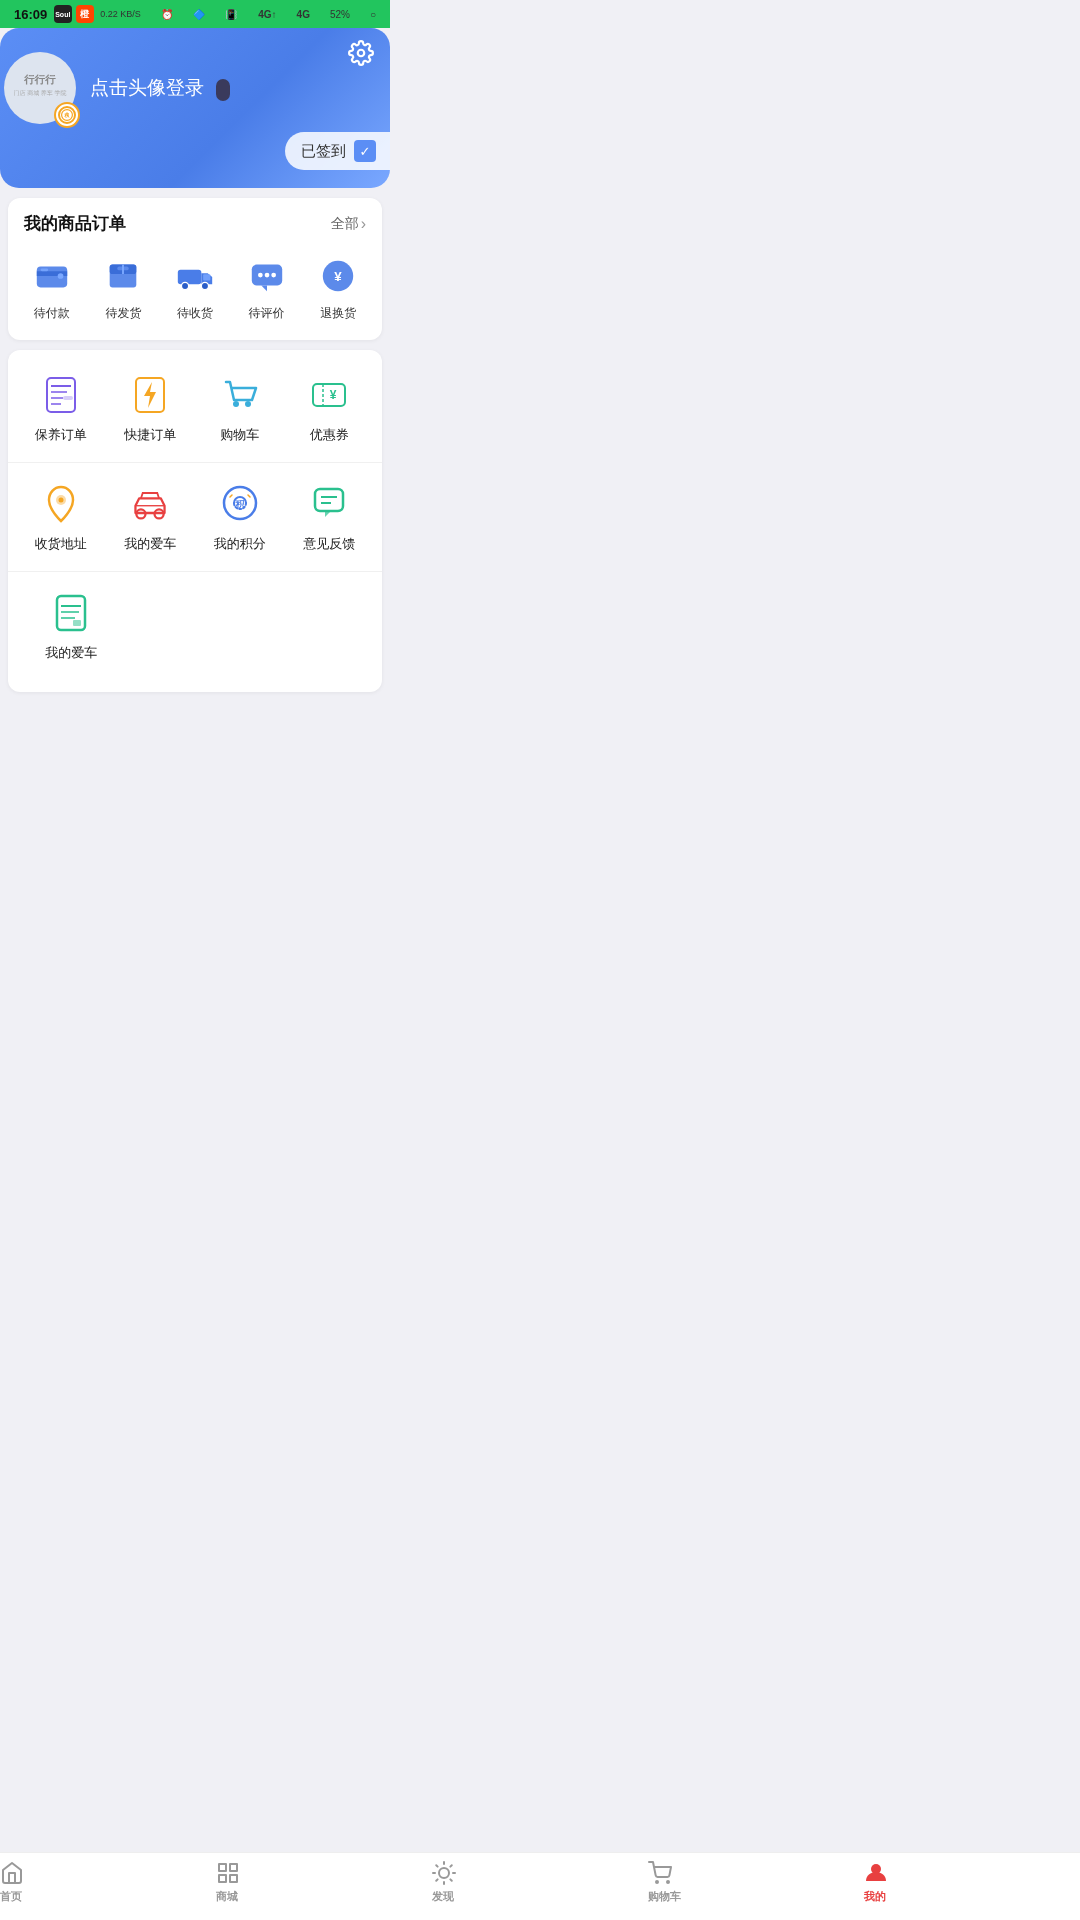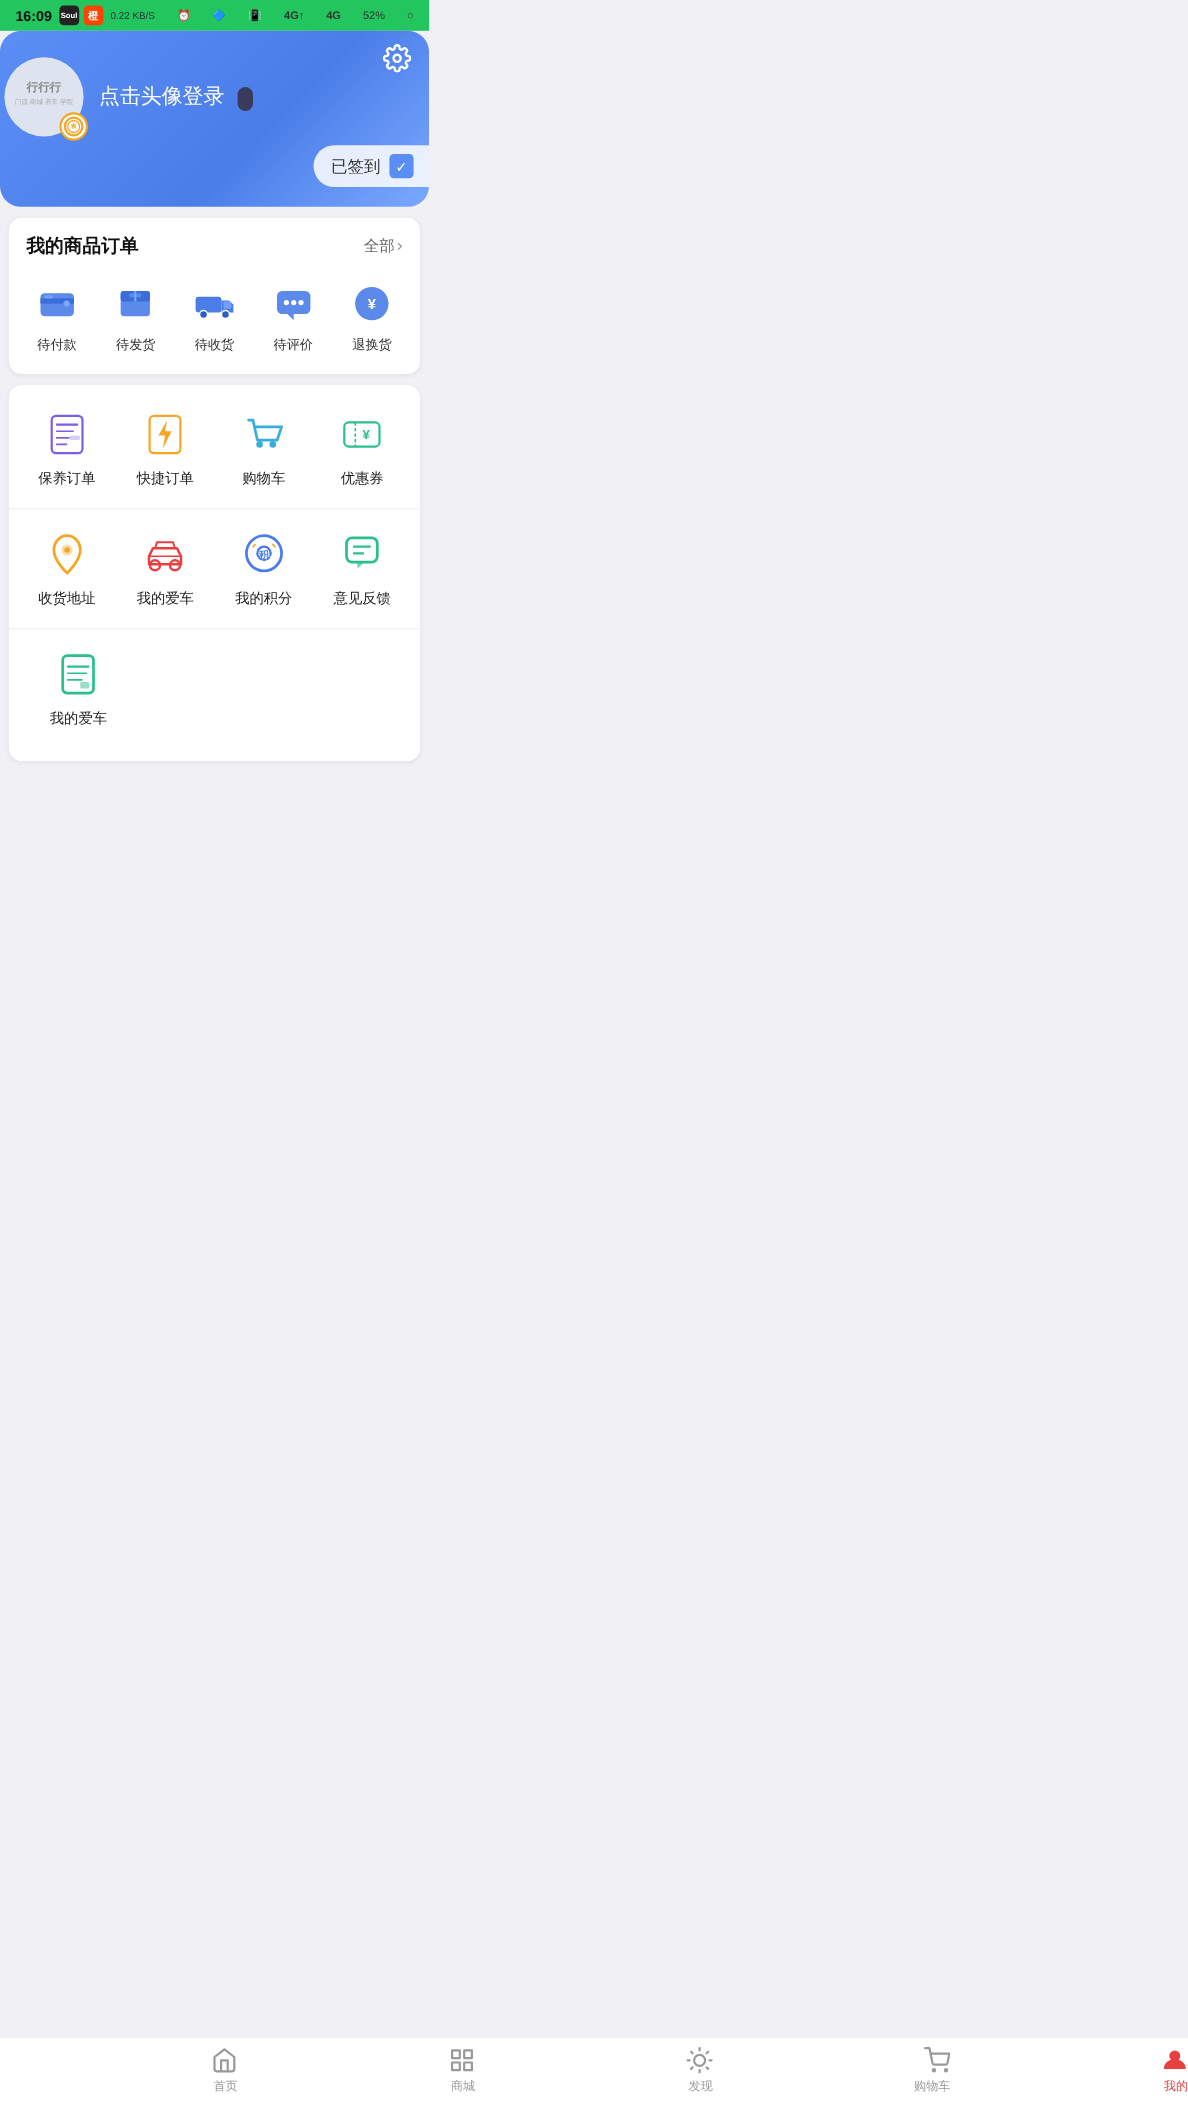--- a/index.html
+++ b/index.html
@@ -263,24 +263,25 @@
       width: 100%;
       background: white;
       border-top: 1px solid #eee;
       display: flex;
       justify-content: space-around;
       padding: 8px 0 16px;
     }
     .nav-item {
       display: flex;
       flex-direction: column;
-      align-items: flex-end;
+      align-items: flex-start;
       gap: 4px;
       cursor: pointer;
       flex: 1;
+      font-weight: bold;
     }
     .nav-icon {
       font-size: 22px;
       color: #999;
     }
     .nav-label {
       font-size: 11px;
       color: #999;
     }
     .nav-item.active .nav-icon { color: #e84040; }

